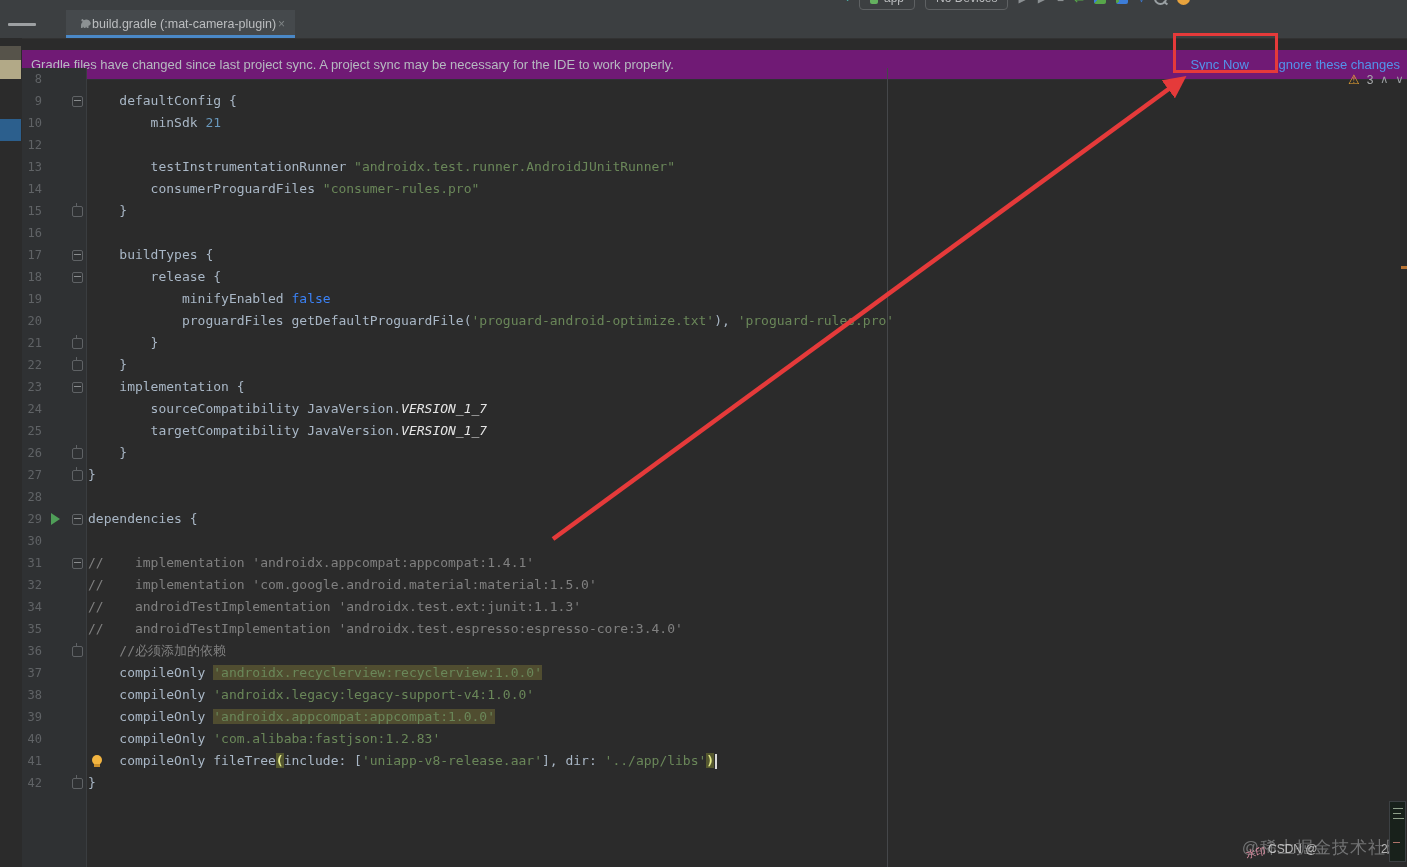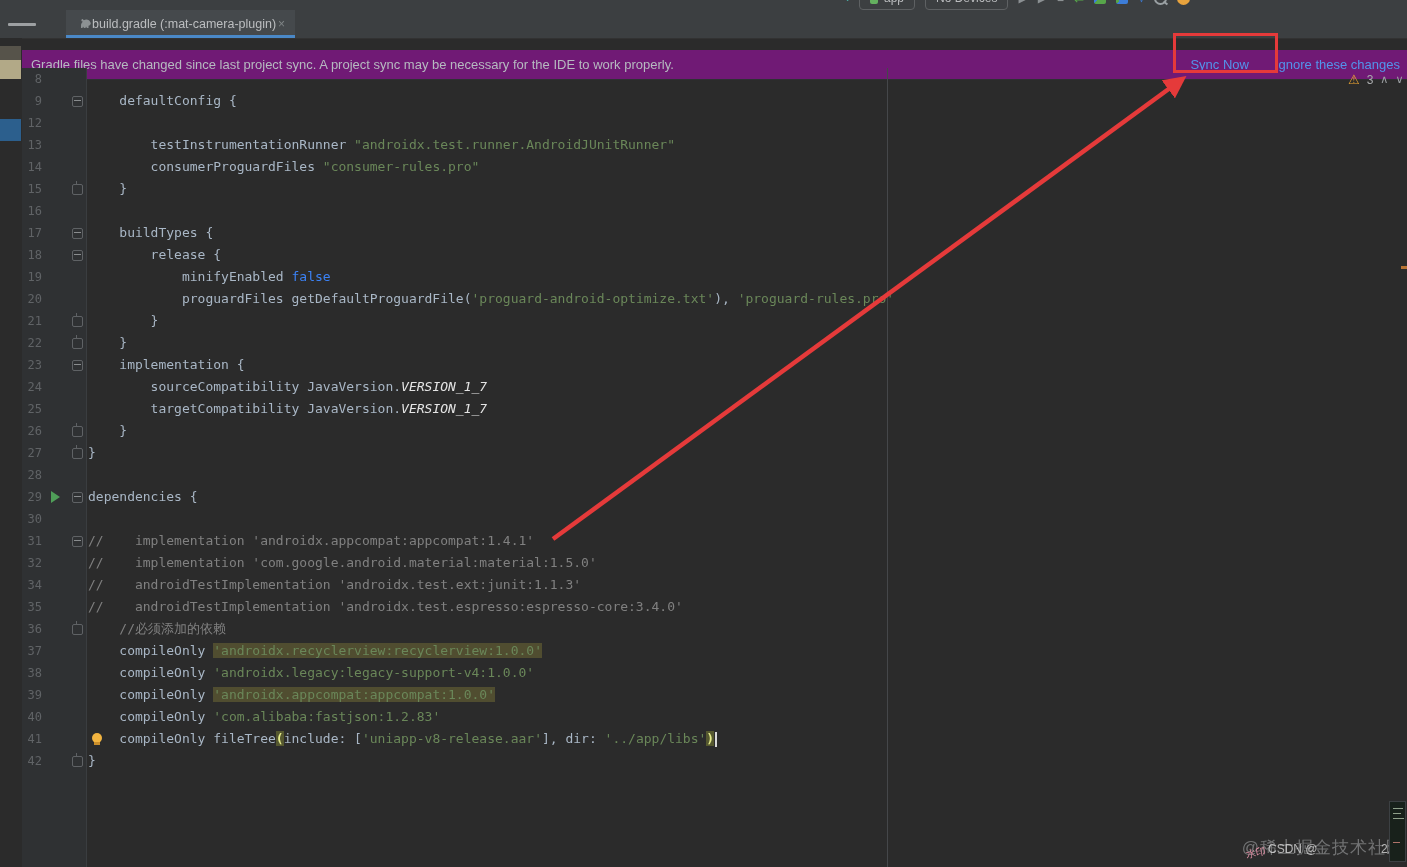--- a/index.html
+++ b/index.html
@@ -147,20 +147,26 @@
       </div>
       <div class="row">
         <span class="ln">9</span>
         <span class="islot"></span>
         <span class="fslot">
           <span class="fold start"></span>
         </span>
         <span class="codeline"><span class="p">    defaultConfig {</span></span>
       </div>
       <div class="row">
+        <span class="ln">10</span>
+        <span class="islot"></span>
+        <span class="fslot"></span>
+        <span class="codeline"><span class="p">        minSdk </span><span class="n">21</span></span>
+      </div>
+      <div class="row">
         <span class="ln">12</span>
         <span class="islot"></span>
         <span class="fslot"></span>
         <span class="codeline"></span>
       </div>
       <div class="row">
         <span class="ln">13</span>
         <span class="islot"></span>
         <span class="fslot"></span>
         <span class="codeline"><span class="p">        testInstrumentationRunner </span><span class="s">"androidx.test.runner.AndroidJUnitRunner"</span></span>

